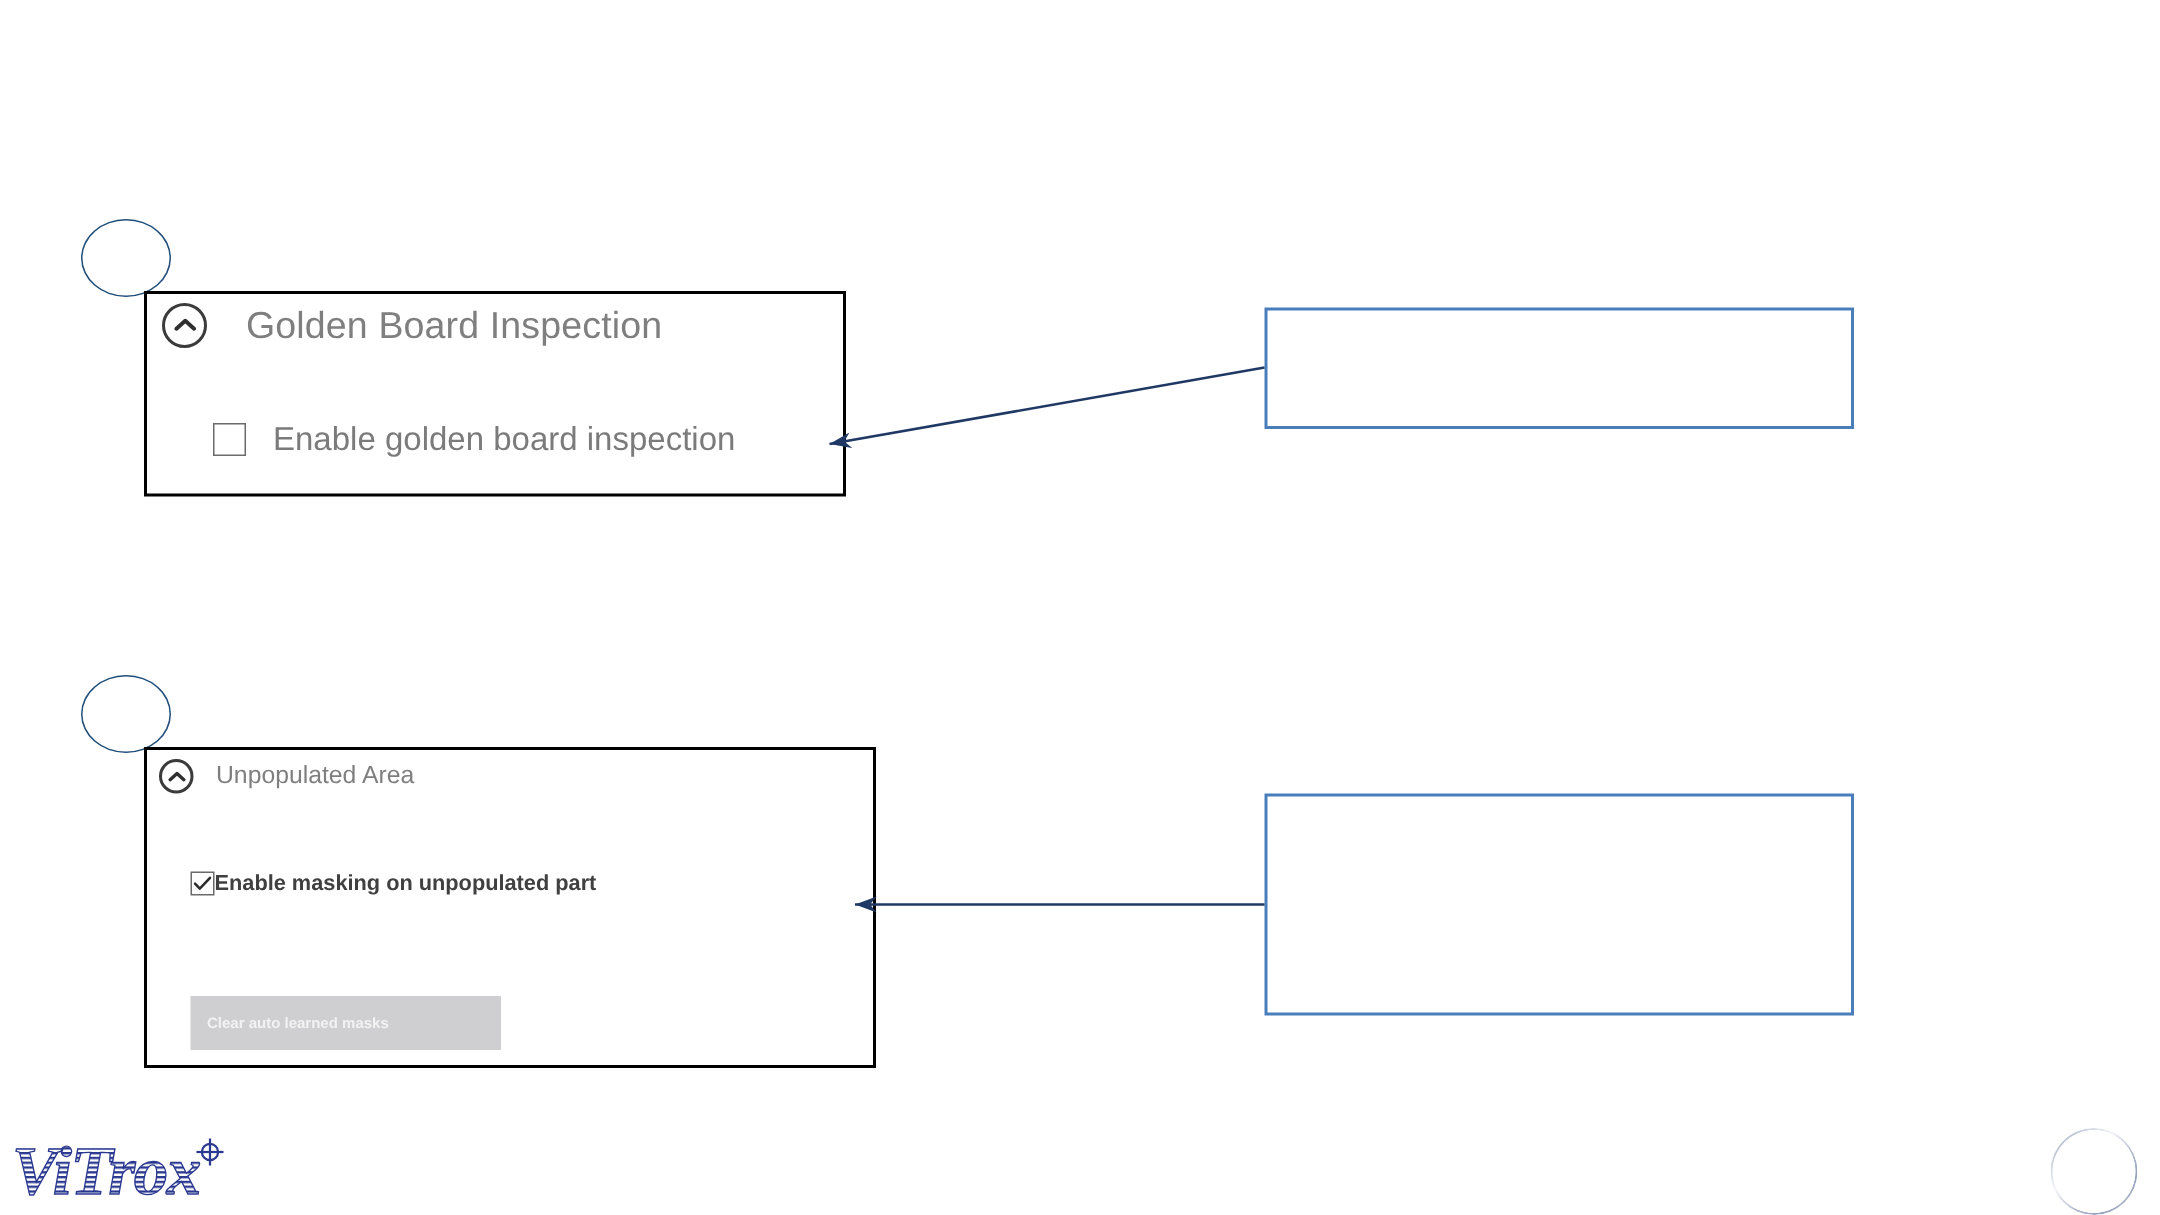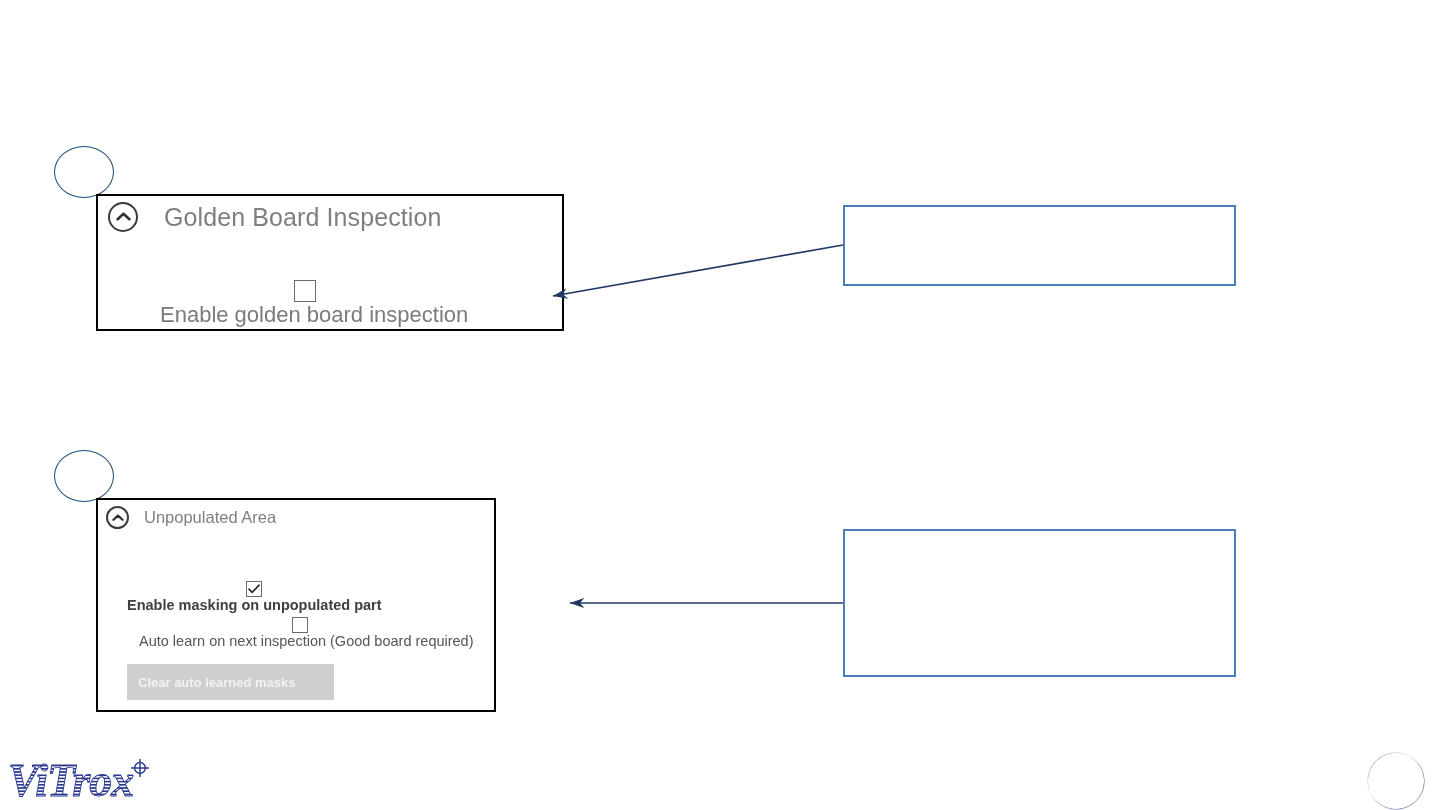--- a/index.html
+++ b/index.html
@@ -38,21 +38,21 @@
     background: #ffffff;
     border: 2px solid #000000;
     box-sizing: border-box;
   }
   .panel-golden {
     left: 96px;  top: 194px;
     width: 468px; height: 137px; text-align: center;
   }
   .panel-unpopulated {
     left: 96px;  top: 498px;
-    width: 400px; height: 214px;
+    width: 488px; height: 214px;
   }
 
   
   .panel-header {
     display: flex;
     align-items: center;
     box-sizing: border-box;
   }
   .panel-golden .panel-header { padding: 6px 0 0 10px; }
   .panel-unpopulated .panel-header { padding: 6px 0 0 8px; }
@@ -85,21 +85,20 @@
     font-size: 16.5px;
     margin-left: 15px;
   }
 
   
   .check-row {
     position: absolute;
     display: flex;
     align-items: center;
     white-space: nowrap;
-    flex-direction: column;
   }
   .checkbox {
     position: relative;
     display: inline-flex;
     align-items: center;
     justify-content: center;
     border: 1.6px solid #6b6b6b;
     background: #ffffff;
     box-sizing: border-box;
     flex: none;
@@ -135,21 +134,21 @@
 
   
   .btn-disabled {
     position: absolute;
     left: 29px; top: 164px;
     width: 207px; height: 36px;
     background: #cfcfd1;
     border: none;
     color: #f2f2f2;
     font-family: "Liberation Sans", sans-serif;
-    font-size: 13px;
+    font-size: 10px;
     font-weight: 700;
     text-align: left;
     padding-left: 11px;
     box-sizing: border-box;
     line-height: 36px;
     white-space: nowrap;
   }
 
   
   .note-box {
@@ -228,24 +227,20 @@
 
     <div class="check-row row-mask">
       <span class="checkbox">
         <svg width="12" height="10" viewBox="0 0 12 10" aria-hidden="true">
           <path d="M1 5.1 L4.2 8.4 L11 1.2" fill="none" stroke="#2b2b2b" stroke-width="1.7" stroke-linecap="round" stroke-linejoin="round"></path>
         </svg>
       </span>
       <span class="check-label">Enable masking on unpopulated part</span>
     </div>
 
-    <div class="check-row row-learn">
-      <span class="checkbox"></span>
-      <span class="check-label">Auto learn on next inspection (Good board required)</span>
-    </div>
 
     <button class="btn-disabled" disabled="">Clear auto learned masks</button>
   </div>
 
   <div class="note-box note-box-1"></div>
   <div class="note-box note-box-2"></div>
 
   <svg class="arrow-layer" width="1440" height="810">
     <defs>
       <marker id="arrowhead" markerWidth="9" markerHeight="7" refX="8.5" refY="3.5" orient="auto" markerUnits="strokeWidth">

